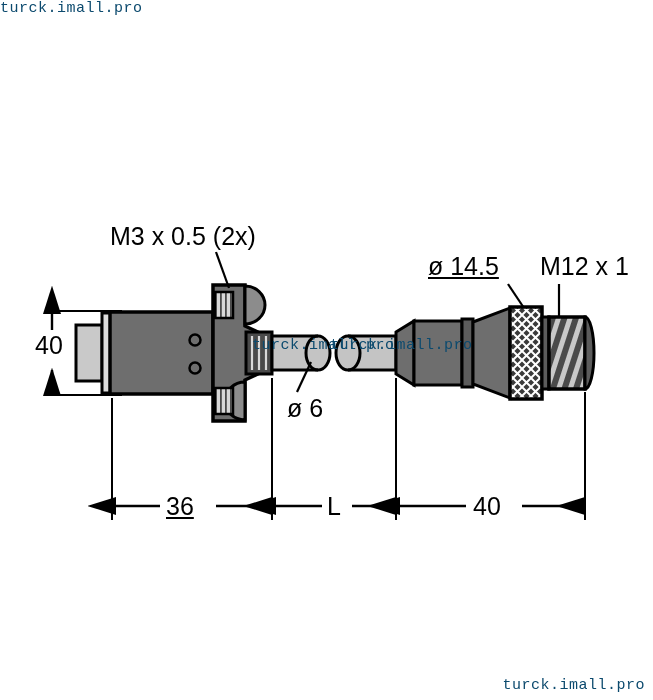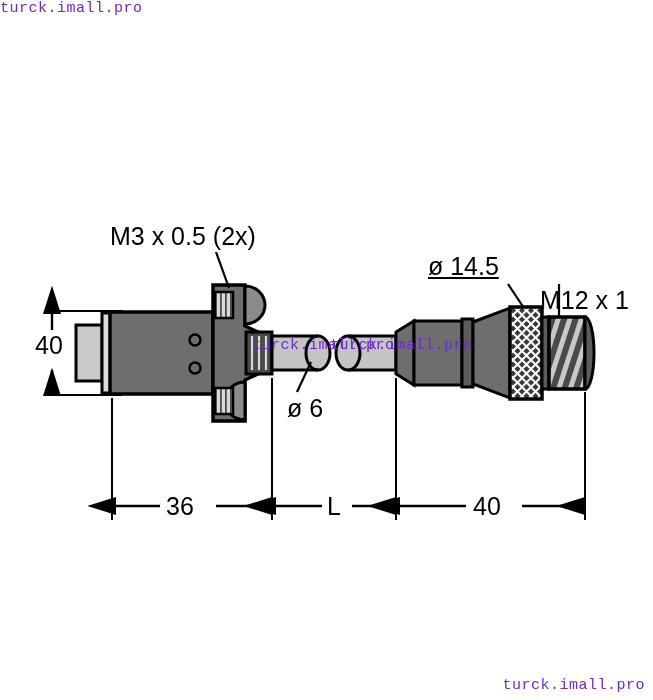--- a/index.html
+++ b/index.html
@@ -1,29 +1,29 @@
 <!DOCTYPE html>
 <html><head>
 <meta charset="utf-8">
 <style>
   html,body{margin:0;padding:0;background:#ffffff;}
   body{width:653px;height:700px;position:relative;overflow:hidden;
        font-family:"Liberation Sans",sans-serif;color:#000;}
   .wm{position:absolute;font-family:"Liberation Mono",monospace;font-size:15px;
-      color:#6d28d9;letter-spacing:.5px;white-space:nowrap;}
+      color:#0c4a6e;letter-spacing:.5px;white-space:nowrap;}
   #wm-br{right:8px;bottom:6px;}
   #canvas{position:absolute;left:0;top:0;width:653px;height:700px;}
   .lbl{position:absolute;white-space:nowrap;font-size:25px;font-weight:400;
        font-family:"Liberation Sans",sans-serif;color:#000;line-height:1;}
   #lbl-m3{left:110px;top:224px;text-align:right;}
   #lbl-30{left:35px;top:333px;}
   #lbl-d6{left:287px;top:396px;text-align:center;}
   #lbl-d145{left:428px;top:254px;text-decoration:underline;}
-  #lbl-m12{left:540px;top:254px;margin-top:34px;}
-  #lbl-36{left:166px;top:494px;}
+  #lbl-m12{left:540px;top:254px;}
+  #lbl-36{left:166px;top:494px;text-decoration:underline;}
   #lbl-L{left:327px;top:494px;}
   #lbl-40{left:473px;top:494px;}
 </style>
 </head>
 <body>
 
 <div class="wm" id="wm-top-left">turck.imall.pro</div>
 <div class="wm" id="wm-br">turck.imall.pro</div>
 
 <svg id="canvas" viewBox="0 0 653 700" xmlns="http://www.w3.org/2000/svg">

